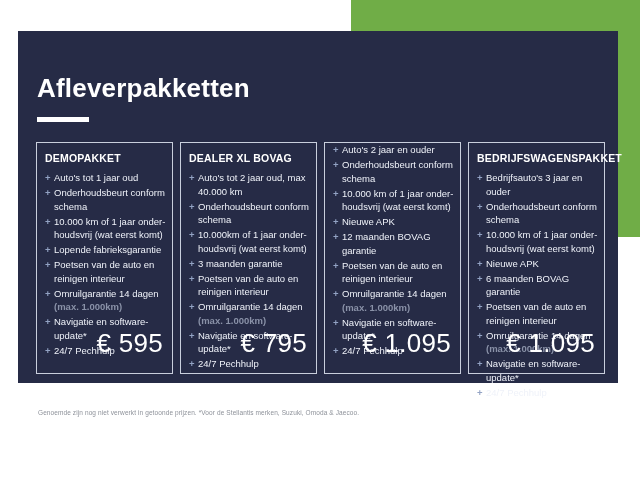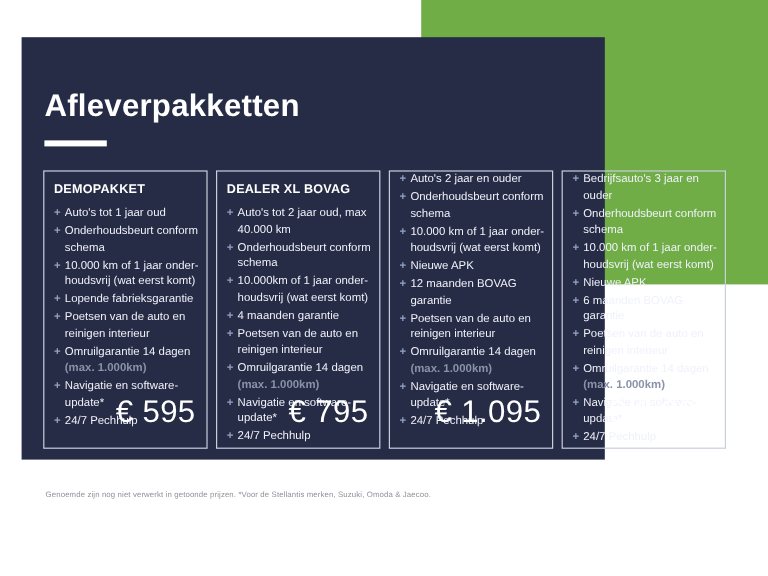--- a/index.html
+++ b/index.html
@@ -24,21 +24,21 @@
   }
   .green-rect{
     position:absolute;
     left:351px;top:0;
     width:289px;height:237px;
     background:var(--green);
   }
   .panel{
     position:absolute;
     left:18px;top:31px;
-    width:486px;height:352px;
+    width:600px;height:352px;
     background:var(--navy);
   }
   .title{
     position:absolute;
     left:19px;top:42px;
     font-size:26px;
     line-height:30px;
     font-weight:bold;
     letter-spacing:.2px;
     color:var(--white);
@@ -168,21 +168,21 @@
           <li>
             <span class="plus">+</span>
             <span class="ftext">Onderhoudsbeurt conform schema</span>
           </li>
           <li>
             <span class="plus">+</span>
             <span class="ftext">10.000km of 1 jaar onder-houdsvrij (wat eerst komt)</span>
           </li>
           <li>
             <span class="plus">+</span>
-            <span class="ftext">4 maanden garantie</span>
+            <span class="ftext">3 maanden garantie</span>
           </li>
           <li>
             <span class="plus">+</span>
             <span class="ftext">Poetsen van de auto en reinigen interieur</span>
           </li>
           <li>
             <span class="plus">+</span>
             <span class="ftext">Omruilgarantie 14 dagen</span>
             <span class="fnote">(max. 1.000km)</span>
           </li>
@@ -235,20 +235,21 @@
           </li>
           <li>
             <span class="plus">+</span>
             <span class="ftext">24/7 Pechhulp</span>
           </li>
         </ul>
     <div class="price">€ 1.095</div>
   </section>
 
   <section class="card">
+    <h2 class="card-title">BEDRIJFSWAGENSPAKKET</h2>
     <ul class="features">
           <li>
             <span class="plus">+</span>
             <span class="ftext">Bedrijfsauto's 3 jaar en ouder</span>
           </li>
           <li>
             <span class="plus">+</span>
             <span class="ftext">Onderhoudsbeurt conform schema</span>
           </li>
           <li>

